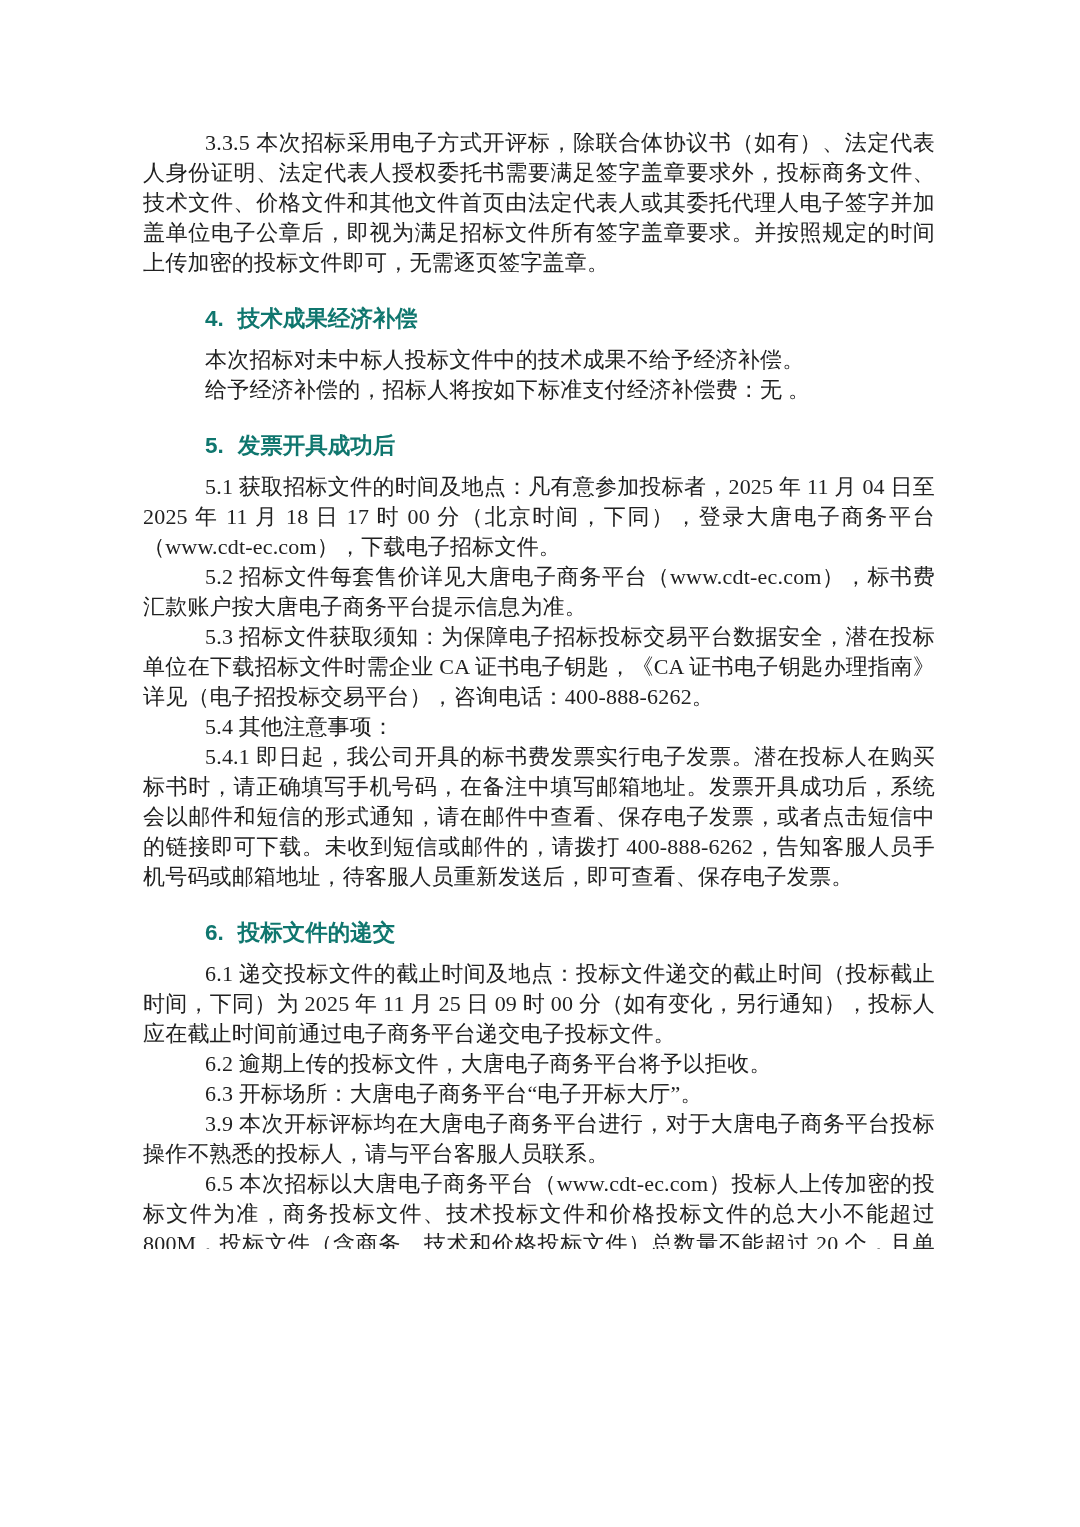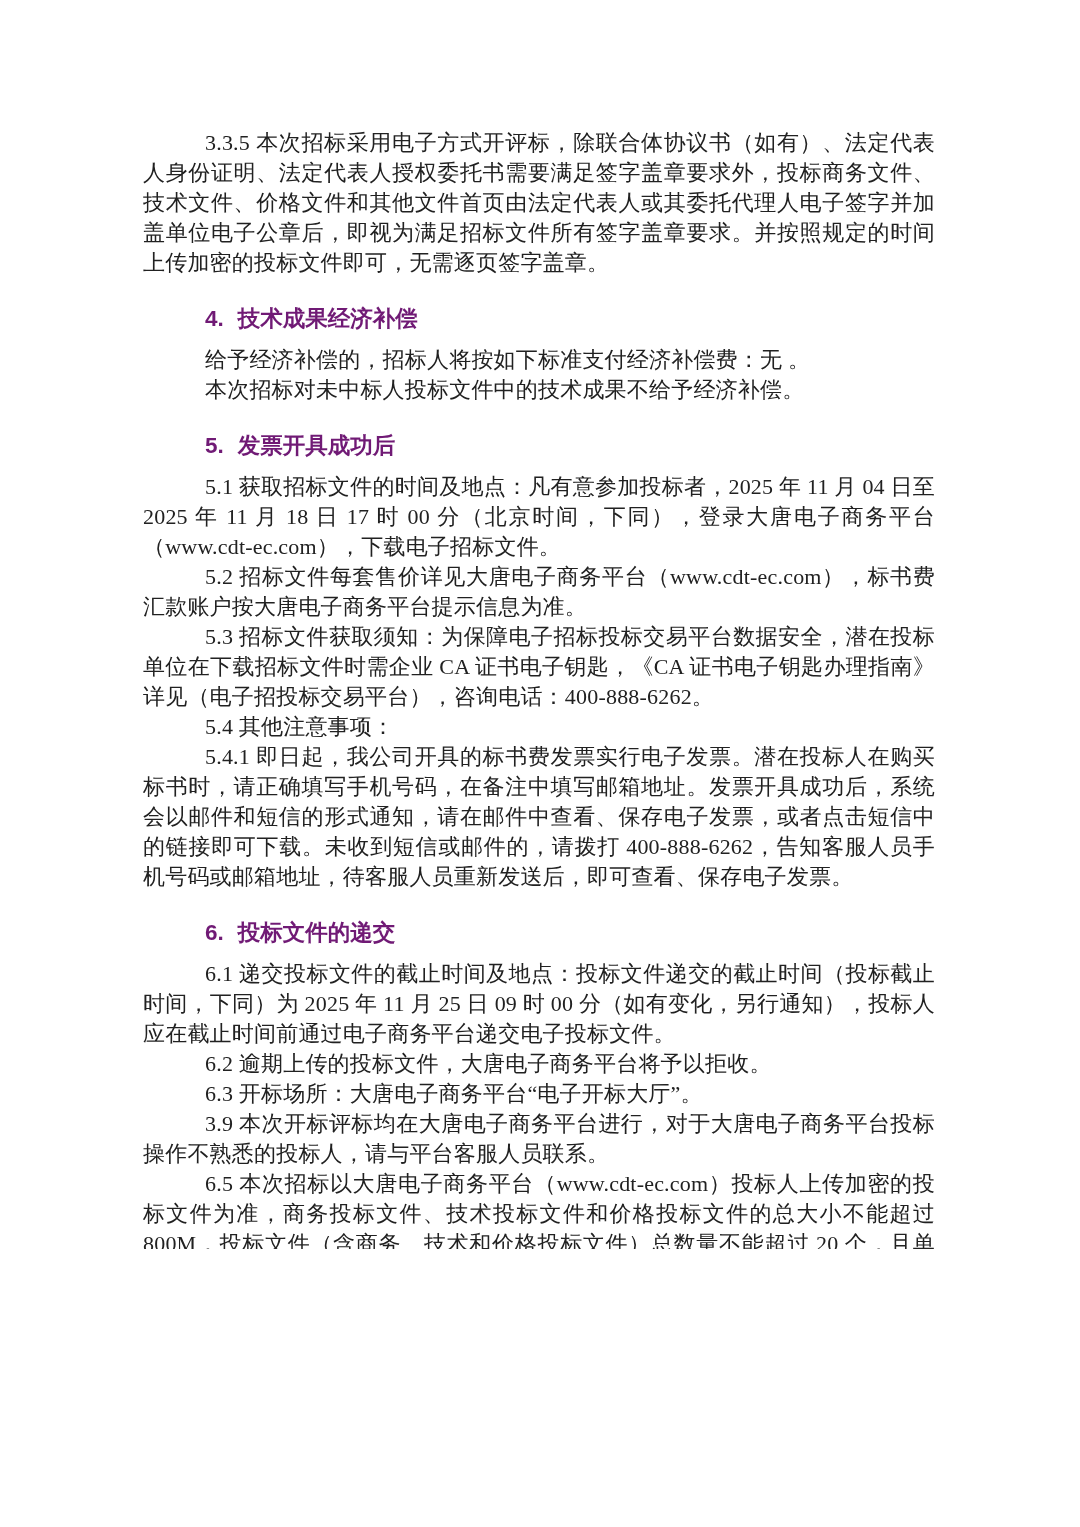--- a/index.html
+++ b/index.html
@@ -29,36 +29,36 @@
     text-indent: 62px;
     letter-spacing: 0.2px;
   }
   .heading {
     margin: 26px 0 11px 0;
     padding-left: 62px;
     font-size: 22.5px;
     line-height: 30px;
     font-weight: bold;
     font-family: "Liberation Sans", "DejaVu Sans", sans-serif;
-    color: #701a75;
+    color: #0f766e;
   }
   .heading .h-num {
     display: inline-block;
     margin-right: 14px;
   }
 </style>
 </head>
 <body>
 
 <div class="page">
   <main class="doc" id="doc">
       <p class="para">3.3.5 本次招标采用电子方式开评标，除联合体协议书（如有）、法定代表人身份证明、法定代表人授权委托书需要满足签字盖章要求外，投标商务文件、技术文件、价格文件和其他文件首页由法定代表人或其委托代理人电子签字并加盖单位电子公章后，即视为满足招标文件所有签字盖章要求。并按照规定的时间上传加密的投标文件即可，无需逐页签字盖章。</p>
       <h2 class="heading"><span class="h-num">4.</span><span class="h-title">技术成果经济补偿</span></h2>
+      <p class="para">本次招标对未中标人投标文件中的技术成果不给予经济补偿。</p>
       <p class="para">给予经济补偿的，招标人将按如下标准支付经济补偿费：无 。</p>
-      <p class="para">本次招标对未中标人投标文件中的技术成果不给予经济补偿。</p>
       <h2 class="heading"><span class="h-num">5.</span><span class="h-title">发票开具成功后</span></h2>
       <p class="para">5.1 获取招标文件的时间及地点：凡有意参加投标者，2025 年 11 月 04 日至 2025 年 11 月 18 日 17 时 00 分（北京时间，下同），登录大唐电子商务平台（www.cdt-ec.com），下载电子招标文件。</p>
       <p class="para">5.2 招标文件每套售价详见大唐电子商务平台（www.cdt-ec.com），标书费汇款账户按大唐电子商务平台提示信息为准。</p>
       <p class="para">5.3 招标文件获取须知：为保障电子招标投标交易平台数据安全，潜在投标单位在下载招标文件时需企业 CA 证书电子钥匙，《CA 证书电子钥匙办理指南》详见（电子招投标交易平台），咨询电话：400-888-6262。</p>
       <p class="para">5.4 其他注意事项：</p>
       <p class="para">5.4.1 即日起，我公司开具的标书费发票实行电子发票。潜在投标人在购买标书时，请正确填写手机号码，在备注中填写邮箱地址。发票开具成功后，系统会以邮件和短信的形式通知，请在邮件中查看、保存电子发票，或者点击短信中的链接即可下载。未收到短信或邮件的，请拨打 400-888-6262，告知客服人员手机号码或邮箱地址，待客服人员重新发送后，即可查看、保存电子发票。</p>
       <h2 class="heading"><span class="h-num">6.</span><span class="h-title">投标文件的递交</span></h2>
       <p class="para">6.1 递交投标文件的截止时间及地点：投标文件递交的截止时间（投标截止时间，下同）为 2025 年 11 月 25 日 09 时 00 分（如有变化，另行通知），投标人应在截止时间前通过电子商务平台递交电子投标文件。</p>
       <p class="para">6.2 逾期上传的投标文件，大唐电子商务平台将予以拒收。</p>
       <p class="para">6.3 开标场所：大唐电子商务平台“电子开标大厅”。</p>

